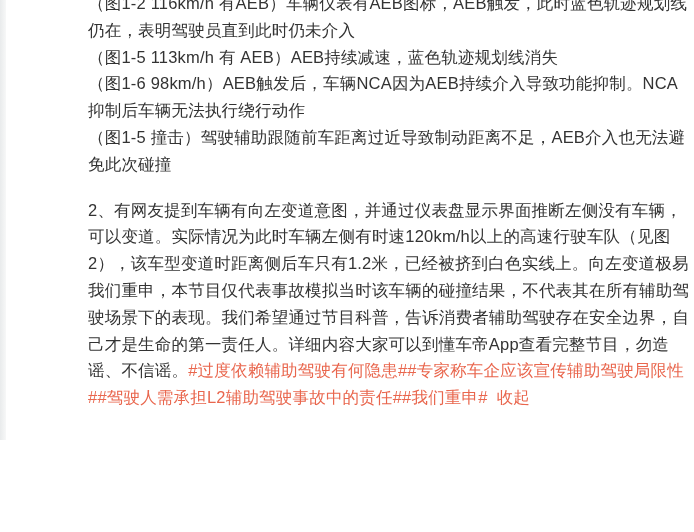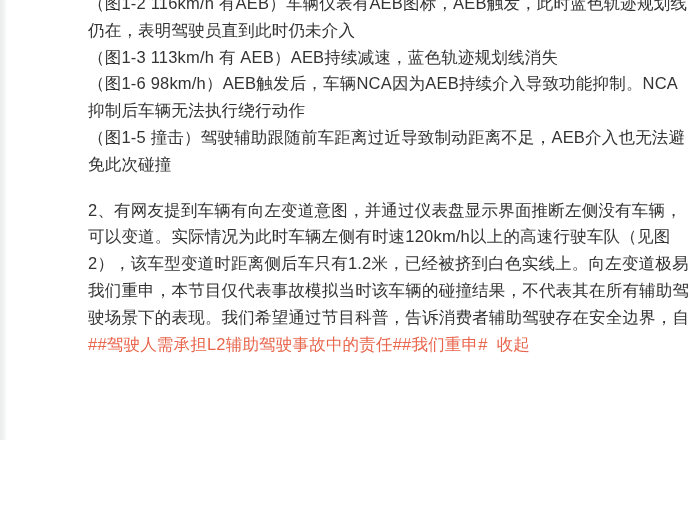--- a/index.html
+++ b/index.html
@@ -36,30 +36,34 @@
 </style>
 </head>
 <body>
 
 <div class="page">
   <div class="left-edge"></div>
 
   <div class="content">
     <div class="line">（图1-2 116km/h 有AEB）车辆仪表有AEB图标，AEB触发，此时蓝色轨迹规划线</div>
     <div class="line">仍在，表明驾驶员直到此时仍未介入</div>
-    <div class="line">（图1-3 113km/h 有 AEB）AEB持续减速，蓝色轨迹规划线消失</div>
+    <div class="line">（图1-5 113km/h 有 AEB）AEB持续减速，蓝色轨迹规划线消失</div>
     <div class="line">（图1-6 98km/h）AEB触发后，车辆NCA因为AEB持续介入导致功能抑制。NCA</div>
     <div class="line">抑制后车辆无法执行绕行动作</div>
     <div class="line">（图1-5 撞击）驾驶辅助跟随前车距离过近导致制动距离不足，AEB介入也无法避</div>
     <div class="line">免此次碰撞</div>
     <div class="line para-gap">2、有网友提到车辆有向左变道意图，并通过仪表盘显示界面推断左侧没有车辆，</div>
     <div class="line">可以变道。实际情况为此时车辆左侧有时速120km/h以上的高速行驶车队（见图</div>
     <div class="line">2），该车型变道时距离侧后车只有1.2米，已经被挤到白色实线上。向左变道极易</div>
     <div class="line">我们重申，本节目仅代表事故模拟当时该车辆的碰撞结果，不代表其在所有辅助驾</div>
     <div class="line">驶场景下的表现。我们希望通过节目科普，告诉消费者辅助驾驶存在安全边界，自</div>
+    <div class="line">己才是生命的第一责任人。详细内容大家可以到懂车帝App查看完整节目，勿造</div>
+    <div class="line">
+      <span>谣、不信谣。</span><span class="tag">#过度依赖辅助驾驶有何隐患##专家称车企应该宣传辅助驾驶局限性</span>
+    </div>
     <div class="line">
       <span class="tag">##驾驶人需承担L2辅助驾驶事故中的责任##我们重申#</span><span class="collapse">收起</span>
     </div>
   </div>
 
   <div class="media-row">
 
     <div class="thumb" style="left:0;">
       <div class="abs" style="left:0;top:0;width:144px;height:42px;background:linear-gradient(180deg,#8a8d90 0%,#55585c 35%,#3a3d41 100%);"></div>
       <div class="abs" style="left:0;top:0;width:144px;height:6px;background:#cac7c1;"></div>

